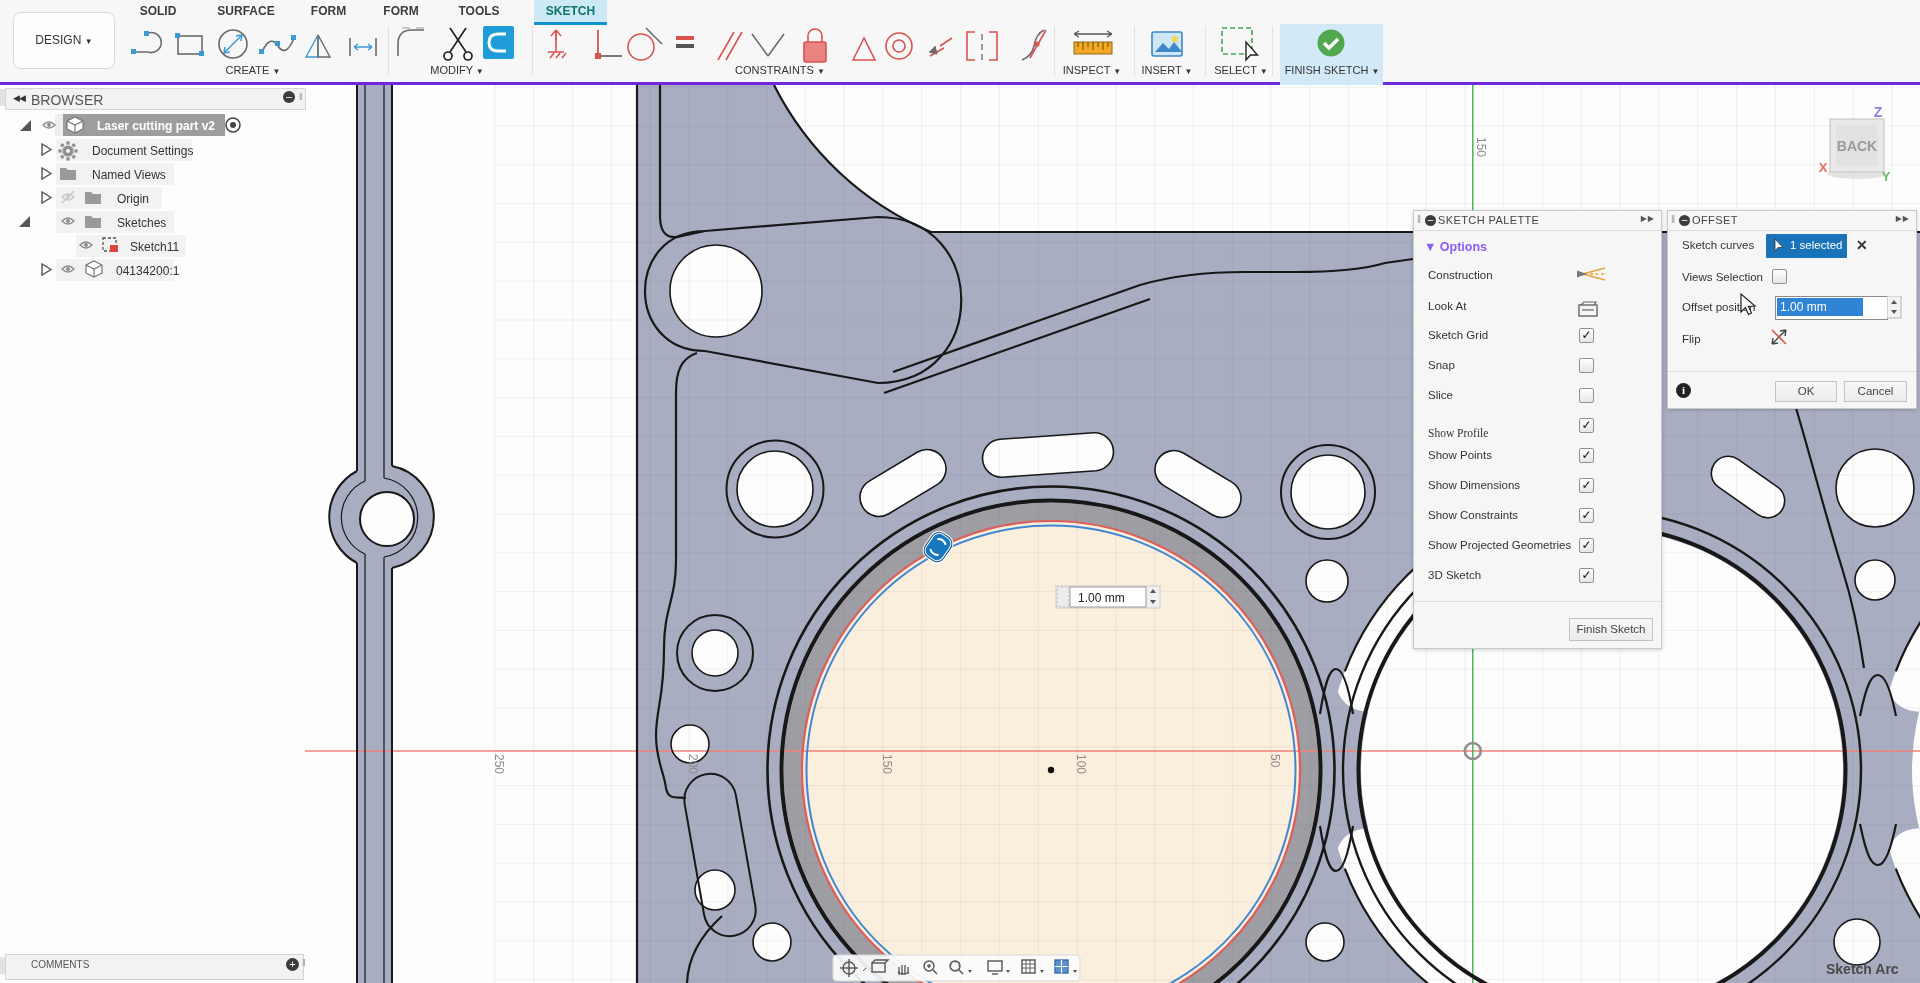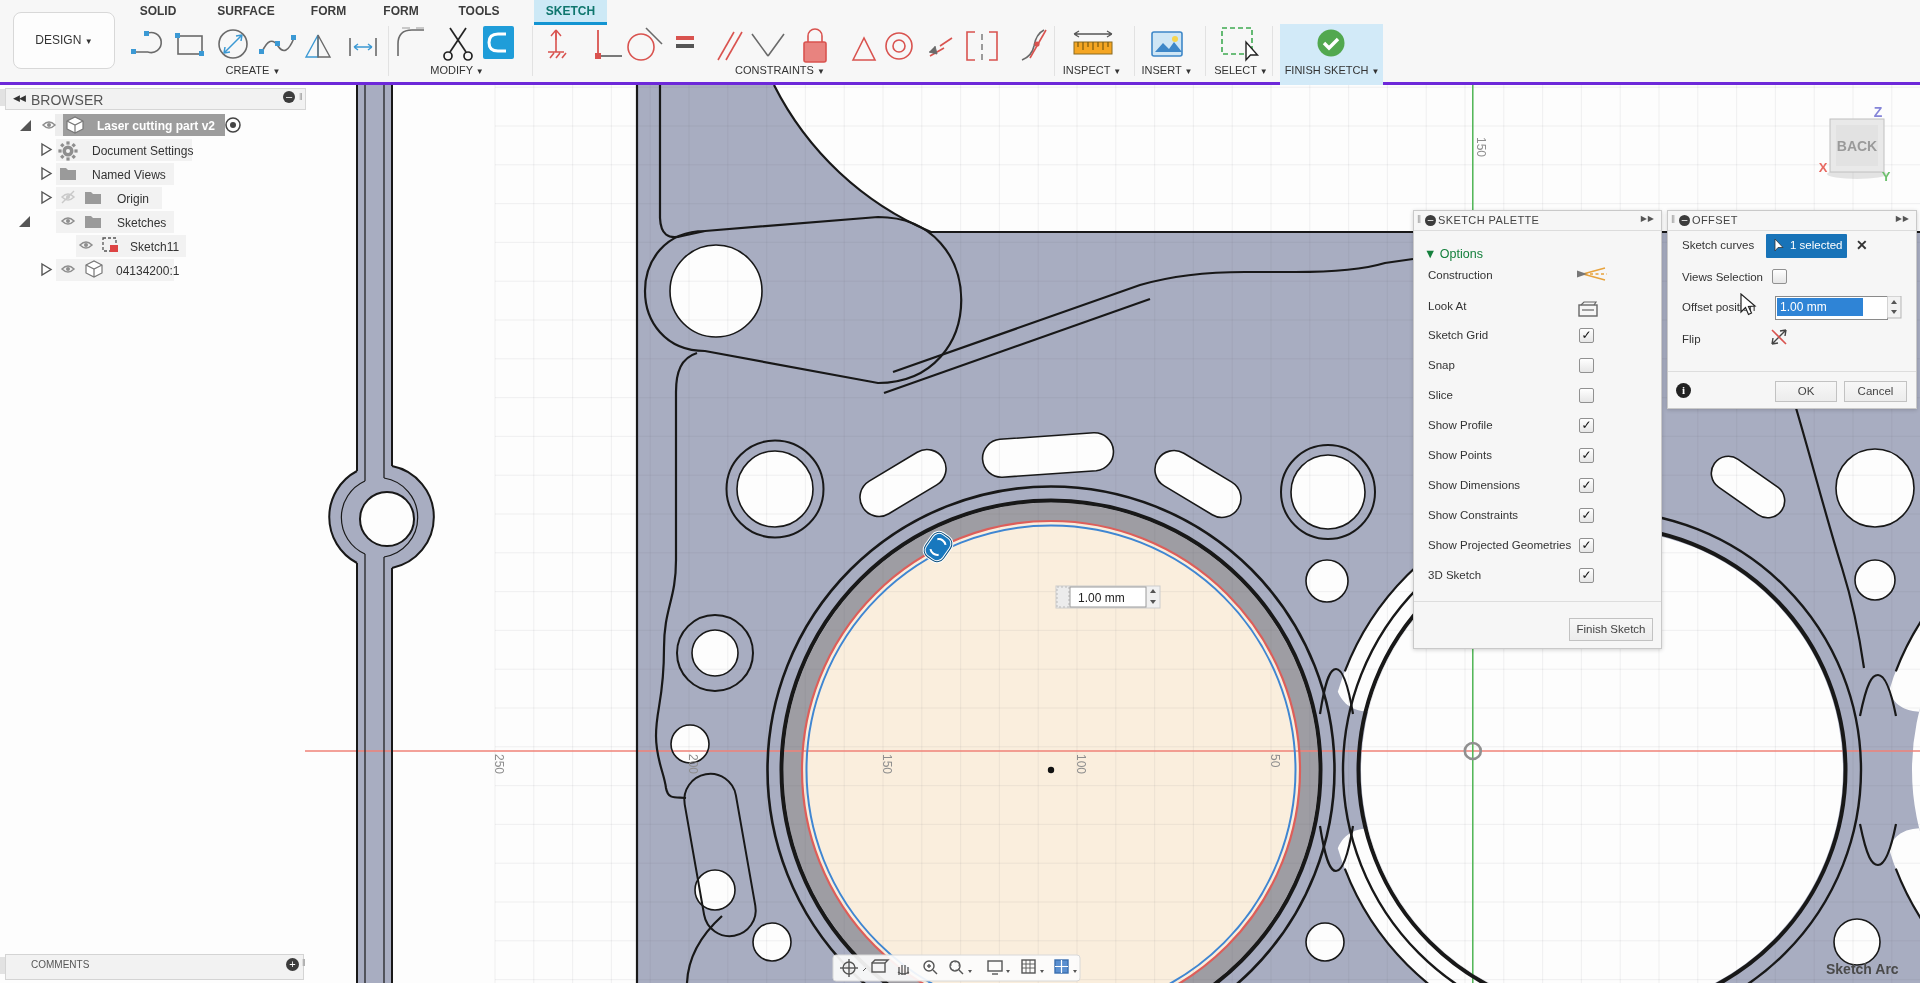--- a/index.html
+++ b/index.html
@@ -416,30 +416,30 @@
    color:#fff;font-size:11px;line-height:13px;text-align:center;">+</span>
  <span style="position:absolute;left:296px;top:3px;font-size:9px;color:#999;">‖</span>
 </div>
 <div class="panel" id="palette">
       <div class="phead">
  <span class="grip">‖</span>
         <span class="circ">–</span>
  <span class="ttl">SKETCH PALETTE</span>
         <span class="fwd">▶▶</span>
       </div>
-      <div style="position:absolute;left:10px;top:29px;font-size:12.5px;font-weight:normal;color:#15803d;margin-top:7px;">▼ Options</div>
+      <div style="position:absolute;left:10px;top:29px;font-size:12.5px;font-weight:bold;color:#8b5cf6;">▼ Options</div>
       <div class="prow" style="top:58px;">Construction</div>
       <div class="prow" style="top:89px;">Look At</div>
       <div class="prow" style="top:118px;">Sketch Grid</div>
       <div class="cb" style="top:117px;">✓</div>
       <div class="prow" style="top:148px;">Snap</div>
       <div class="cb" style="top:147px;"></div>
       <div class="prow" style="top:178px;">Slice</div>
       <div class="cb" style="top:177px;"></div>
-      <div class="prow" style="top:208px;">Show Profile</div>
+      <div class="prow" style="top:216px;font-family:Liberation Serif, serif;">Show Profile</div>
       <div class="cb" style="top:207px;">✓</div>
       <div class="prow" style="top:238px;">Show Points</div>
       <div class="cb" style="top:237px;">✓</div>
       <div class="prow" style="top:268px;">Show Dimensions</div>
       <div class="cb" style="top:267px;">✓</div>
       <div class="prow" style="top:298px;">Show Constraints</div>
       <div class="cb" style="top:297px;">✓</div>
       <div class="prow" style="top:328px;">Show Projected Geometries</div>
       <div class="cb" style="top:327px;">✓</div>
       <div class="prow" style="top:358px;text-align:right;">3D Sketch</div>

